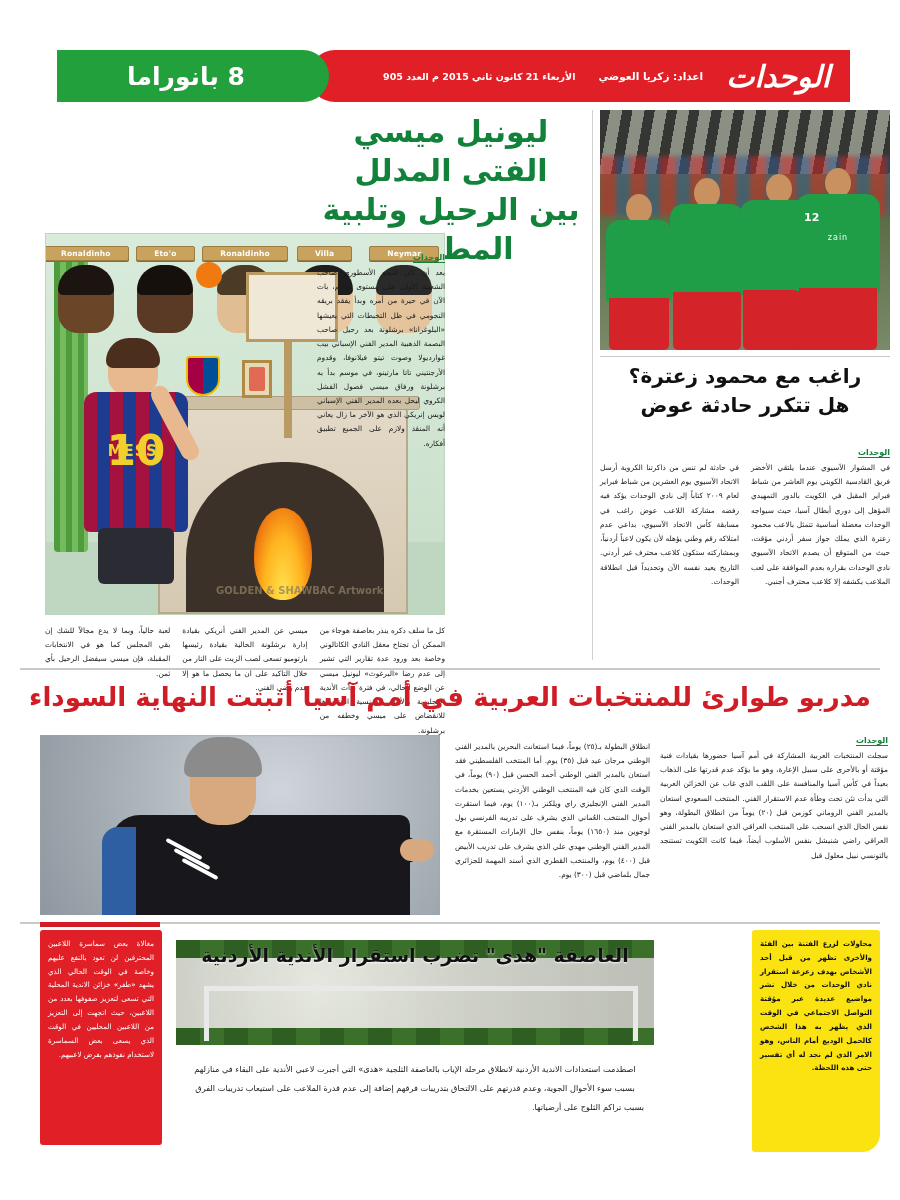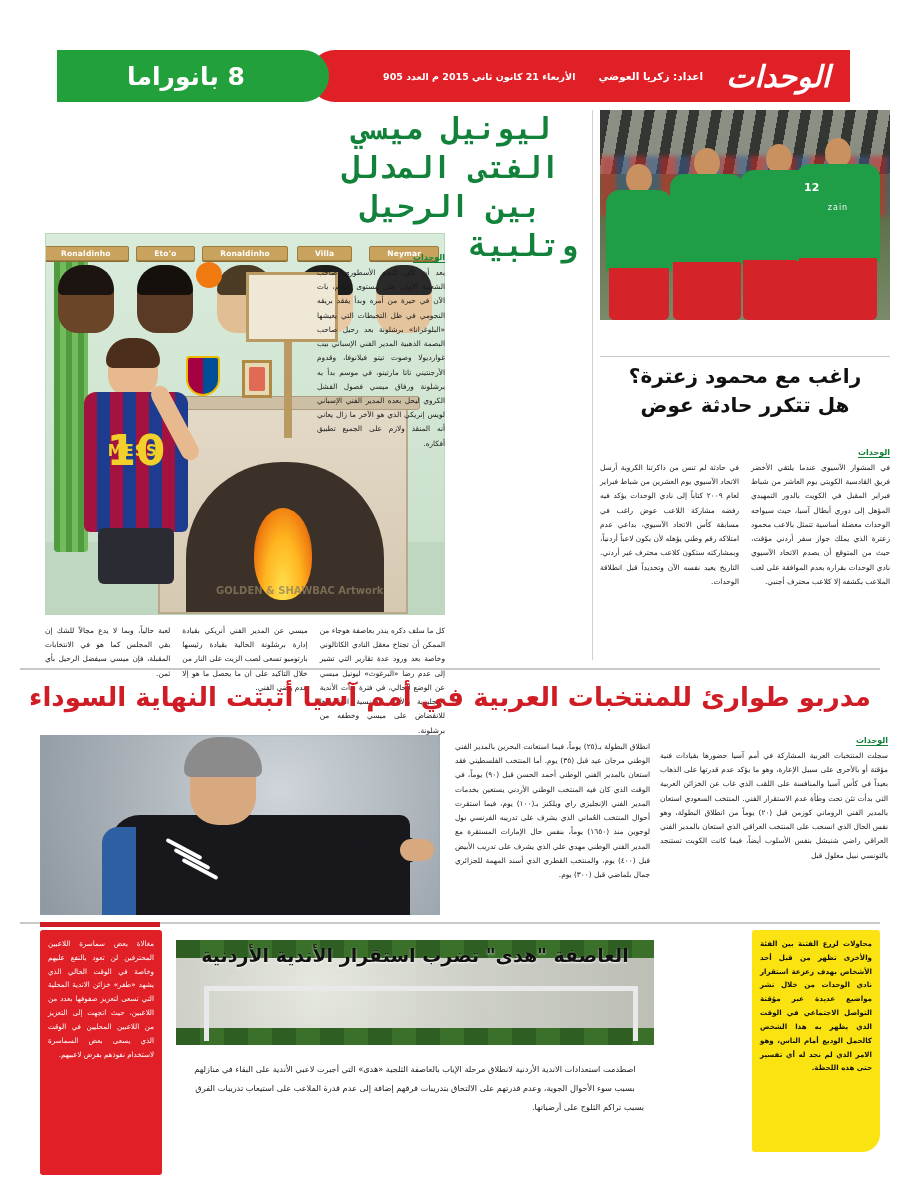--- a/index.html
+++ b/index.html
@@ -32,21 +32,21 @@
     padding: 0 20px 0 34px; justify-content: space-between;
   }
   .mast-logo {
     color: #fff; font-size: 30px; font-weight: bold; font-style: italic;
     letter-spacing: -1px; direction: rtl; white-space: nowrap;
   }
   .mast-editor { color:#fff; font-size: 10.5px; font-weight:bold; direction: rtl; white-space: nowrap; }
   .mast-date { color:#fff; font-size: 9.5px; font-weight:bold; direction: rtl; white-space: nowrap; margin-left: 40px; }
 
   
-  .hl-green { color: #12823b; font-weight: bold; direction: rtl; text-align: center; font-family: Liberation Mono, monospace; }
+  .hl-green { color: #12823b; font-weight: bold; direction: rtl; text-align: center; }
   .byline { color:#12823b; font-size: 8px; font-weight:bold; border-bottom:1px solid #12823b;
             display:inline-block; direction: rtl; margin-bottom: 3px; }
   .col-txt {
     direction: rtl; text-align: justify; font-size: 7.4px; line-height: 1.92;
     color: #1a1a1a; text-align-last: right;
   }
   .rule { position:absolute; background:#c9c9c9; }
 
   
   .a1-headline {
@@ -100,21 +100,21 @@
   .easel-leg { position:absolute; left:238px; top:108px; width:8px; height:96px; background:#b99a63; }
   .paint-hand { position:absolute; left:150px; top:28px; width:26px; height:26px; background:#f07a10; border-radius:50%; }
   .watermark { position:absolute; left:170px; bottom:18px; font-size:10px; color:#8e7f62; font-weight:bold; direction:ltr; opacity:.75; text-align:center; line-height:1.1;}
 
   .a1-col-a { position:absolute; right:455px; top:245px; width:128px; }
   .a1-col-b { position:absolute; left:45px; top:624px; width:400px; }
   .a1-sub-cols { display:flex; gap:12px; direction: rtl; }
   .a1-sub-cols > div { flex:1; }
 
   
-  .a2-photo { position:absolute; left:600px; top:110px; width:290px; height:210px; overflow:hidden;
+  .a2-photo { position:absolute; left:600px; top:110px; width:290px; height:240px; overflow:hidden;
               background: linear-gradient(180deg,#6d7f63 0%, #55683f 35%, #7a8a6a 100%); }
   .stand-roof { position:absolute; left:0; right:0; top:0; height:64px;
                 background: repeating-linear-gradient(100deg,#2f2f2f 0 10px, #8f9188 10px 22px); opacity:.9; }
   .crowd { position:absolute; left:0; right:0; top:46px; height:60px;
            background: repeating-linear-gradient(90deg,#cf2a2a 0 16px,#3a5a8c 16px 30px); opacity:.55; filter: blur(2px); }
   .pl { position:absolute; bottom:0; border-radius:14px 14px 0 0; }
   .pl .torso { position:absolute; left:0; top:0; width:100%; height:62%; background:#1f9e47; border-radius:14px 14px 0 0; }
   .pl .shorts { position:absolute; left:4%; bottom:0; width:92%; height:40%; background:#d4242a; border-radius:0 0 5px 5px; }
   .pl .head { position:absolute; left:50%; transform:translateX(-50%); top:-26px; width:26px; height:30px; border-radius:50%; background:#c9915f; }
   .pl .num { position:absolute; left:8px; top:18%; color:#fff; font-size:11px; font-weight:bold; direction:ltr; }
@@ -130,21 +130,21 @@
   .coach-body { position:absolute; left:70px; top:80px; width:300px; height:110px; background:#17171c; border-radius:30px 10px 0 0; }
   .coach-stripe { position:absolute; background:#fff; height:4px; border-radius:2px; transform:rotate(28deg); }
   .coach-arm { position:absolute; left:210px; top:112px; width:170px; height:26px; background:#17171c; border-radius:13px; transform:rotate(-8deg); }
   .coach-hand { position:absolute; left:360px; top:104px; width:34px; height:22px; background:#d8a87e; border-radius:11px; }
   .coach-blue { position:absolute; left:62px; top:92px; width:34px; height:96px; background:#2e5fa3; border-radius:16px 0 0 0; }
   .a3-col-a { position:absolute; left:455px; top:740px; width:195px; }
   .a3-col-b { position:absolute; left:660px; top:728px; width:228px; }
   .a3-red-tick { position:absolute; left:40px; top:922px; width:120px; height:5px; background:#cf1c25; }
 
   
-  .red-box { position:absolute; left:40px; top:930px; width:122px; height:245px; background:#e01f26; border-radius:3px; padding:7px 8px; }
+  .red-box { position:absolute; left:40px; top:930px; width:122px; height:215px; background:#e01f26; border-radius:3px; padding:7px 8px; }
   .red-box .col-txt { color:#fff; font-size:7.1px; line-height:1.95; text-align:justify; }
   .yellow-box { position:absolute; left:752px; top:930px; width:128px; height:222px; background:#fbe312; border-radius:3px 3px 18px 3px; padding:7px 8px; }
   .yellow-box .col-txt { color:#111; font-size:7.1px; line-height:1.95; font-weight:bold; text-align:justify; }
 
   .a4-photo { position:absolute; left:176px; top:940px; width:478px; height:105px; overflow:hidden; }
   .a4-grass { position:absolute; inset:0; background: repeating-linear-gradient(90deg,#2e5e22 0 24px,#3a7029 24px 48px); }
   .a4-snow { position:absolute; left:0; right:0; top:18px; height:70px;
              background: radial-gradient(circle at 30% 40%, #efefe9 0%, #d8d8d2 40%, #c3c3bd 100%); opacity:.95; }
   .a4-goalpost { position:absolute; left:28px; top:46px; right:16px; bottom:4px; border:5px solid #e9e9e9; border-bottom:none; }
   .a4-headline { position:absolute; left:176px; top:944px; width:478px; text-align:center; font-size:19px;

